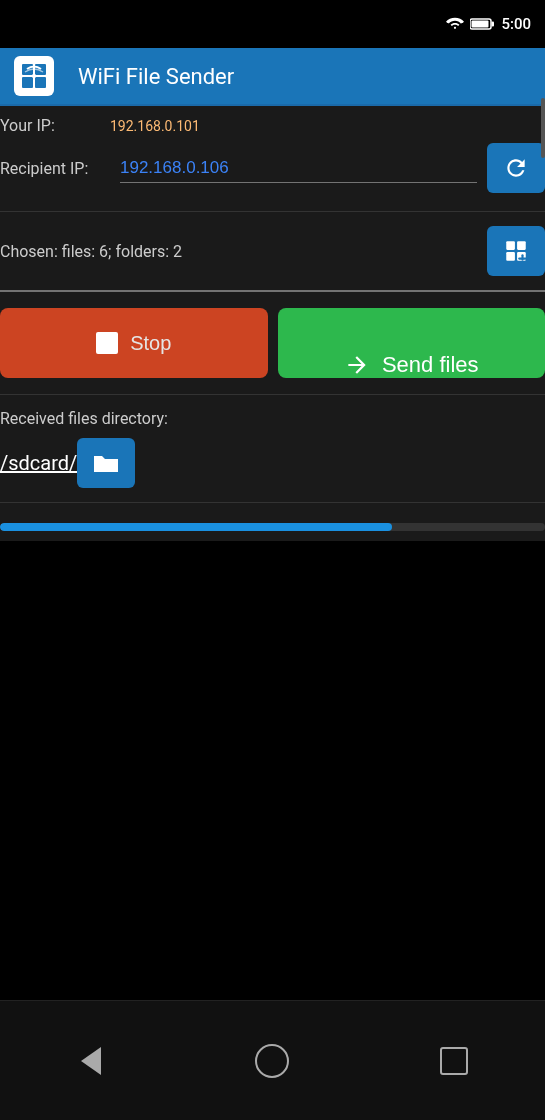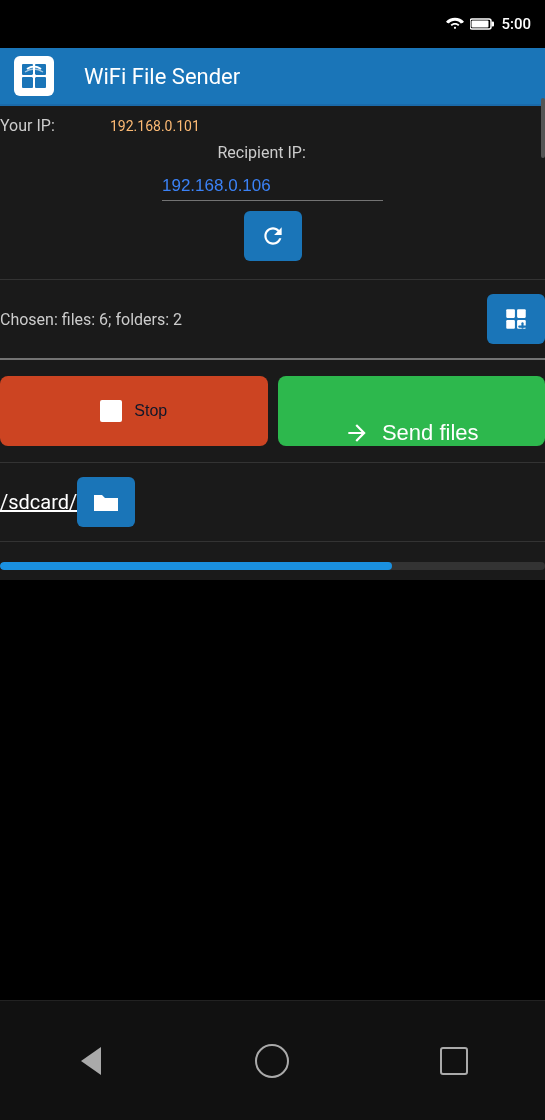--- a/index.html
+++ b/index.html
@@ -46,21 +46,21 @@
       color: #fff;
     }
 
     
     .app-header {
       background: #1a75b8;
       height: 58px;
       display: flex;
       align-items: center;
       padding: 0 14px;
-      gap: 30px;
+      gap: 24px;
       border-bottom: 2px solid #1a6aaa;
     }
 
     .app-icon {
       width: 40px;
       height: 40px;
       background: #fff;
       border-radius: 6px;
       display: flex;
       align-items: center;
@@ -104,21 +104,20 @@
     .ip-value {
       font-size: 14px;
       color: #fdba74;
       font-weight: 400;
     }
 
     .ip-input-row {
       display: flex;
       align-items: center;
       gap: 10px;
-      flex-direction: column;
     }
 
     .ip-input {
       font-size: 17px;
       color: #3b82f6;
       background: transparent;
       border: none;
       border-bottom: 1px solid #737373;
       outline: none;
       flex: 1;
@@ -199,22 +198,22 @@
 
     .stop-btn-icon {
       width: 22px;
       height: 22px;
       background: #fff;
       border-radius: 2px;
       flex-shrink: 0;
     }
 
     .stop-btn-label {
-      font-size: 16px;
-      color: #0f172a;
+      font-size: 20px;
+      color: #e5e5e5;
       font-weight: 500;
     }
 
     .send-btn {
       background: #2db84d;
       border: none;
       border-radius: 8px;
       flex: 1;
       height: 70px;
       display: flex;
@@ -440,20 +439,21 @@
     </button>
     <button class="send-btn">
       <svg viewBox="0 0 24 24">
         <path d="M4 12l1.41 1.41L11 7.83V20h2V7.83l5.58 5.59L20 12l-8-8-8 8z" fill="white" transform="rotate(90 12 12)"></path>
       </svg>
       <span class="send-btn-label">Send files</span>
     </button>
   </div>
 
   <div class="directory-section">
+    <div class="directory-label">Received files directory:</div>
     <div class="directory-row">
       <span class="directory-path">/sdcard/</span>
       <button class="folder-btn">
         <svg viewBox="0 0 28 22" fill="white">
           <path d="M2 4h8l3 3h13v13H2z"></path>
           <path d="M2 7h24v13H2z" fill="white" opacity="0.9"></path>
         </svg>
       </button>
     </div>
   </div>

